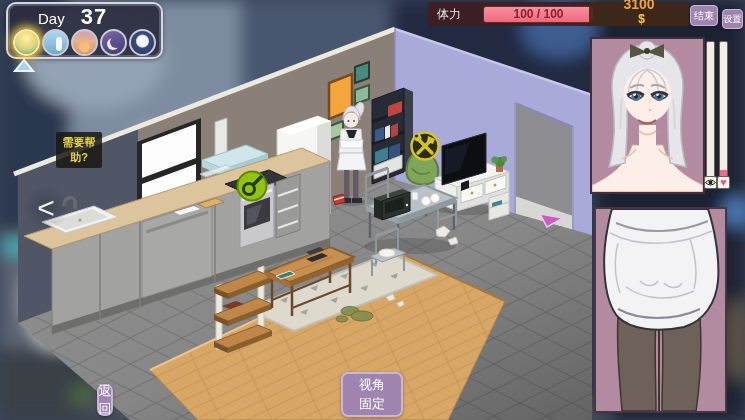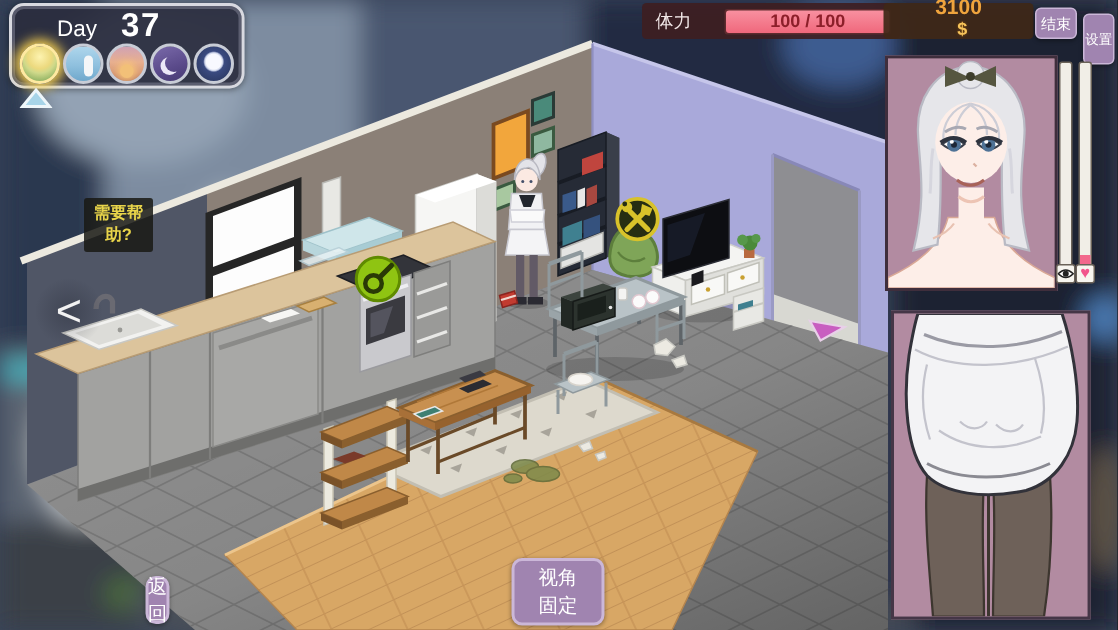--- a/index.html
+++ b/index.html
@@ -49,21 +49,21 @@
     color:#8c1f2a;font-size:12px;font-weight:bold;}
   .money{left:589px;top:2px;width:100px;height:24px;background:rgba(62,40,24,.93);border-radius:3px;
     display:flex;align-items:center;justify-content:flex-end;padding:0 8px;
     color:#efa43d;font-size:14px;font-weight:bold;flex-direction:column;}
   .coin{margin-left:5px;color:#f6c35a;font-size:12px;text-shadow:0 0 2px #7a4a10;}
 
   .pbtn{position:absolute;background:#a084b0;border:2px solid #cbb7d8;border-radius:7px;color:#fff;
     display:flex;align-items:center;justify-content:center;cursor:pointer;
     box-shadow:0 1px 3px rgba(0,0,0,.35);box-sizing:border-box;text-align:center;}
   .end{left:690px;top:5px;width:28px;height:21px;font-size:10px;border-width:1px;border-radius:4px;}
-  .settings{left:722px;top:9px;width:21px;height:34px;font-size:9px;border-width:1px;border-radius:4px;}
+  .settings{left:722px;top:9px;width:21px;height:20px;font-size:9px;border-width:1px;border-radius:4px;}
   .back{left:97px;top:384px;width:16px;height:32px;font-size:13px;}
   .viewlock{left:341px;top:372px;width:62px;height:45px;font-size:13px;flex-direction:column;line-height:1.45;}
 
   
   .face-panel{left:590px;top:37px;width:115px;height:157px;background:#b28ba1;border:2px solid #3f2e3c;}
   .body-panel{left:594px;top:207px;width:133px;height:206px;background:#b28ba1;border:2px solid #453647;overflow:hidden;}
   .stat-bar{position:absolute;top:41px;width:9px;height:145px;background:#f1eee7;border:1px solid #6a6258;border-radius:2px;}
   .bar-eye{left:706px;} .bar-heart{left:719px;}
   .heart-fill{position:absolute;left:0;right:0;bottom:0;height:15px;background:#f2688c;border-radius:0 0 2px 2px;}
   .stat-icon{position:absolute;top:176px;width:13px;height:13px;background:#f7f5ef;border:1px solid #6a6258;

